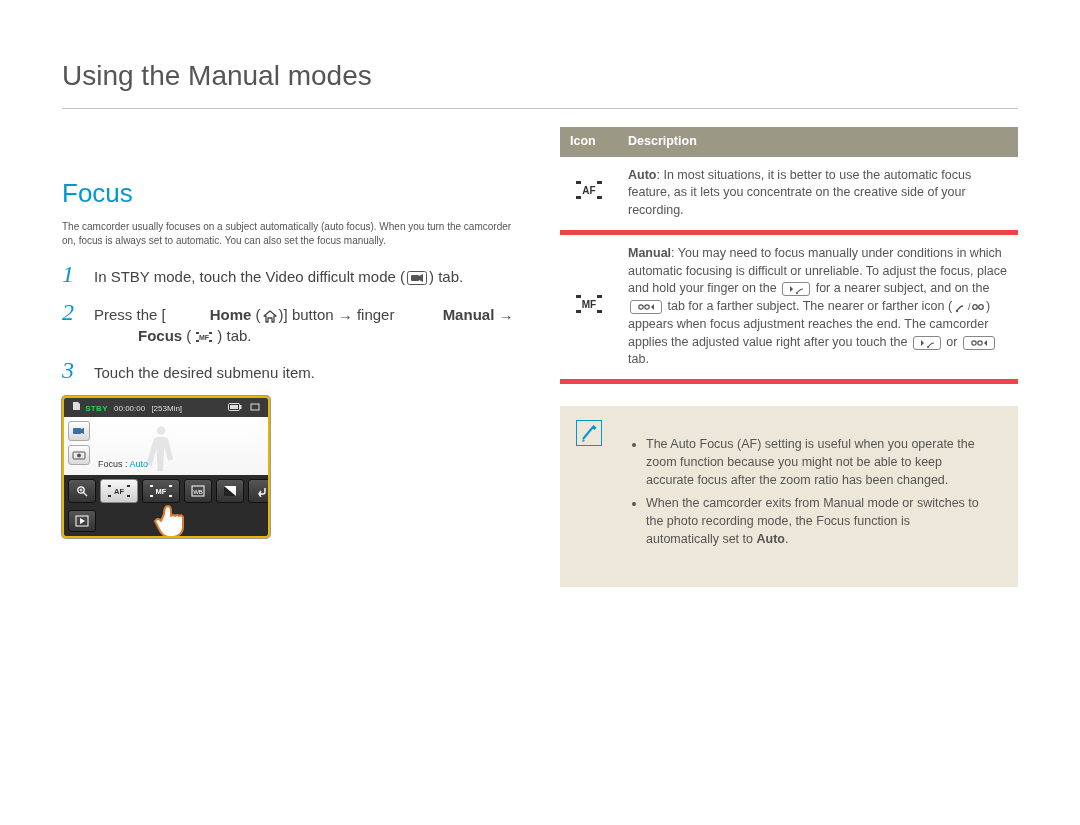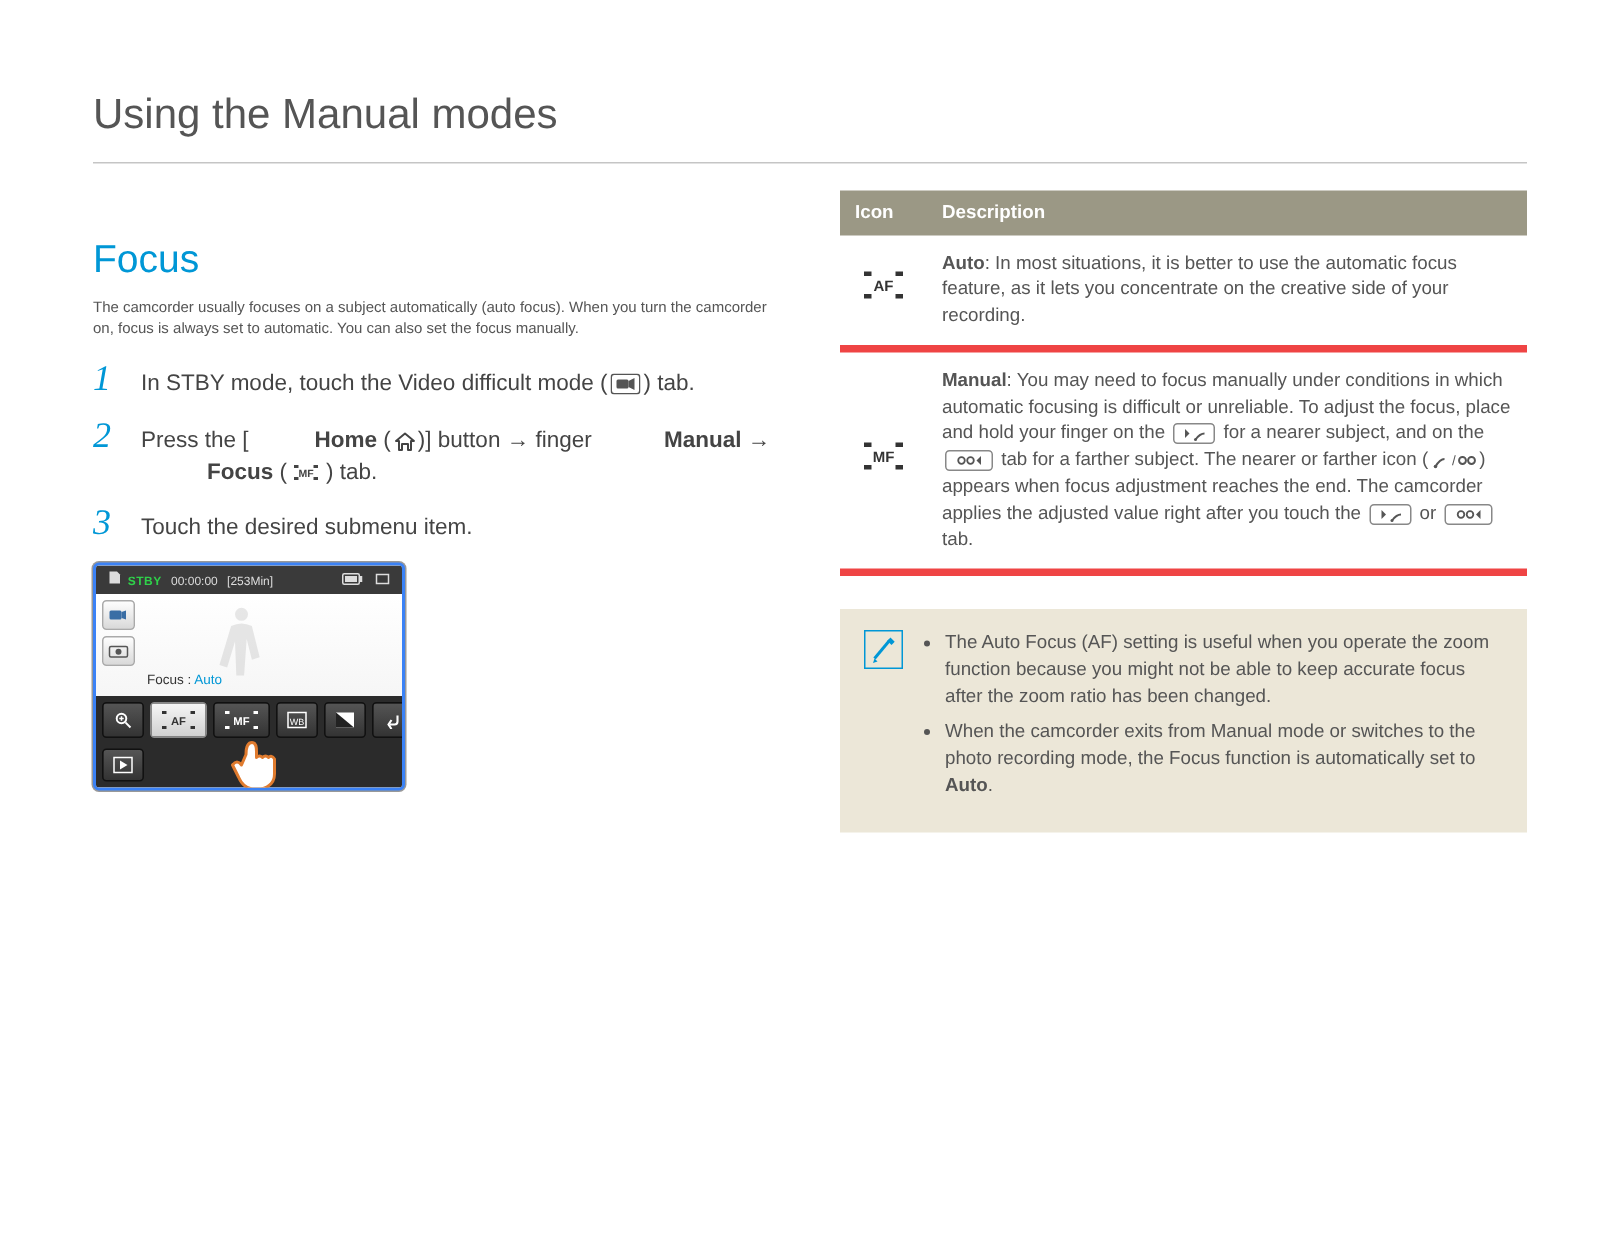--- a/index.html
+++ b/index.html
@@ -22,46 +22,46 @@
   p.intro{margin:0 0 14px;color:#555;font-size:10px;}
   ol.steps{list-style:none;padding:0;margin:0;}
   ol.steps > li{display:flex;gap:14px;margin:0 0 12px;font-size:15px;color:#444;}
   .stepnum{color:var(--accent);font-size:24px;font-style:italic;line-height:1;min-width:18px;font-family:"Times New Roman",serif;}
   .step-text{flex:1;padding-top:4px;}
   .step-text .b{font-weight:600;margin-left:44px;}
   .inline-icon{display:inline-flex;align-items:center;justify-content:center;vertical-align:-3px;margin:0 2px;}
   .inline-key{display:inline-flex;align-items:center;justify-content:center;vertical-align:-2px;border:1px solid #888;border-radius:3px;background:#fff;padding:1px 4px;font-size:10px;line-height:1;margin:0 2px;}
 
   
-  .device-screen{width:208px;border:2px solid #3b82f6;border-radius:4px;background:#fff;box-shadow:0 0 0 1px #999;padding:0;overflow:hidden;margin-top:6px;}
+  .device-screen{width:208px;border:2px solid #eab308;border-radius:4px;background:#fff;box-shadow:0 0 0 1px #999;padding:0;overflow:hidden;margin-top:6px;}
   .ds-topbar{display:flex;align-items:center;justify-content:space-between;background:#3a3a3a;padding:3px 6px;font-size:8px;color:#ddd;}
   .ds-topbar .stby{color:#2fd04a;font-weight:700;letter-spacing:.3px;}
   .ds-topbar .time{color:#ddd;margin-left:4px;}
   .ds-topbar .icons{display:flex;gap:4px;}
-  .ds-mid{position:relative;height:68px;background:linear-gradient(#fff,#f6f6f6);}
+  .ds-mid{position:relative;height:58px;background:linear-gradient(#fff,#f6f6f6);}
   .ds-mid .silhouette{position:absolute;left:70px;top:4px;width:54px;height:52px;opacity:.35;}
   .ds-leftbtns{position:absolute;left:4px;top:4px;display:flex;flex-direction:column;gap:4px;}
   .sqbtn{width:22px;height:20px;background:linear-gradient(#fefefe,#d9d9d9);border:1px solid #aaa;border-radius:3px;display:flex;align-items:center;justify-content:center;font-size:10px;color:#333;}
   .ds-focusline{position:absolute;left:34px;bottom:4px;font-size:9px;color:#333;}
   .ds-focusline .val{color:var(--accent);}
   .ds-bot{display:flex;gap:4px;padding:4px;background:#2b2b2b;}
   .bbtn{flex:0 0 auto;width:28px;height:24px;background:linear-gradient(#555,#333);border:1px solid #111;border-radius:3px;display:flex;align-items:center;justify-content:center;color:#fff;font-size:10px;}
   .bbtn.wide{width:38px;}
   .bbtn.sel{background:linear-gradient(#f6f6f6,#d0d0d0);color:#222;border-color:#888;}
   .hand{position:absolute;right:72px;bottom:-6px;pointer-events:none;}
 
   
   table.descr{width:100%;border-collapse:collapse;font-size:12.5px;color:#555;}
   table.descr th{background:var(--table-head);color:#fff;font-weight:700;text-align:left;padding:6px 10px;font-size:12.5px;}
   table.descr td{border-bottom:5px solid #ef4444;padding:10px 10px;vertical-align:top;}
   table.descr td.icn{width:58px;text-align:center;vertical-align:middle;}
   .af-mark{display:inline-flex;align-items:center;justify-content:center;width:30px;height:22px;}
   .note{margin-top:22px;display:flex;gap:12px;background:var(--note-bg);padding:14px 16px 16px;}
   .note-icon{flex:0 0 auto;width:26px;height:26px;border:1.5px solid var(--accent);display:flex;align-items:center;justify-content:center;}
-  .note ul{margin:0;padding-left:16px;color:#555;font-size:12.5px;}
+  .note ul{margin:16px;padding-left:16px;color:#555;font-size:12.5px;}
   .note ul li{margin:0 0 6px;}
   .foot{position:absolute;left:0;right:0;bottom:22px;text-align:center;color:#7a7a7a;font-size:13px;}
   .foot .pn{font-size:15px;color:#888;margin-left:6px;letter-spacing:2px;}
 </style>
 </head>
 <body>
 
 <div class="page">
   <h1 class="title">Using the Manual modes</h1>
 

